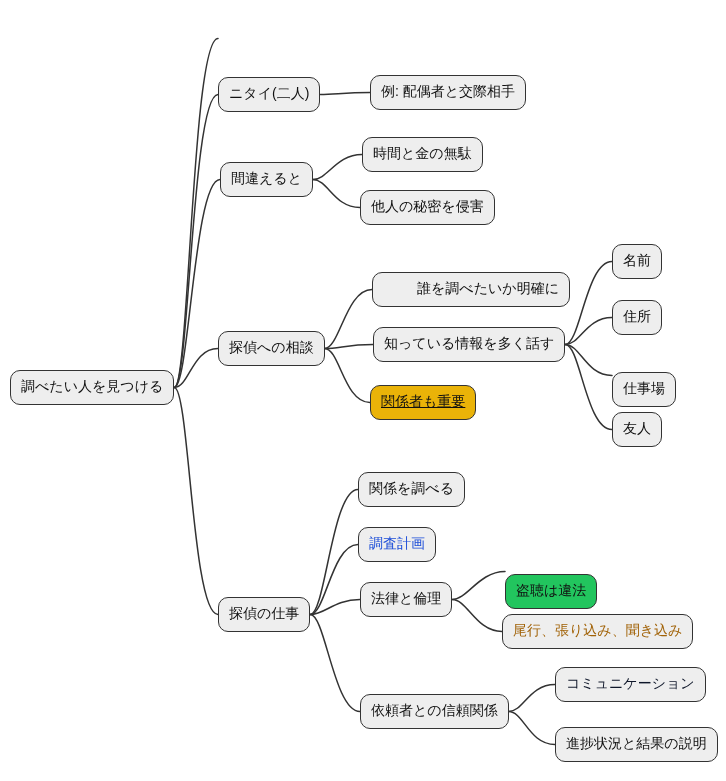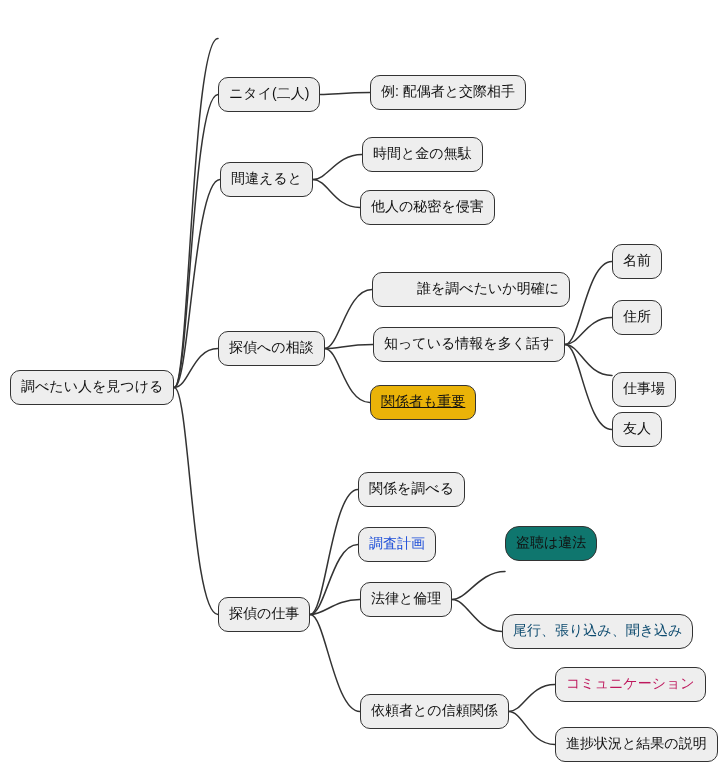--- a/index.html
+++ b/index.html
@@ -76,18 +76,18 @@
     <div class="node" style="left: 373px; top: 327px; background: rgb(238, 238, 238); border-color: rgb(51, 51, 51); color: rgb(17, 17, 17);">知っている情報を多く話す</div>
     <div class="node" style="left: 612px; top: 244px; background: rgb(238, 238, 238); border-color: rgb(51, 51, 51); color: rgb(17, 17, 17);">名前</div>
     <div class="node" style="left: 612px; top: 300px; background: rgb(238, 238, 238); border-color: rgb(51, 51, 51); color: rgb(17, 17, 17);">住所</div>
     <div class="node" style="left: 612px; top: 372px; background: rgb(238, 238, 238); border-color: rgb(51, 51, 51); color: rgb(17, 17, 17);">仕事場</div>
     <div class="node" style="left: 612px; top: 412px; background: rgb(238, 238, 238); border-color: rgb(51, 51, 51); color: rgb(17, 17, 17);">友人</div>
     <div class="node" style="left: 370px; top: 385px; background: #eab308; border-color: rgb(51, 51, 51); color: rgb(17, 17, 17); text-decoration: underline;">関係者も重要</div>
     <div class="node" style="left: 218px; top: 597px; background: rgb(238, 238, 238); border-color: rgb(51, 51, 51); color: rgb(17, 17, 17);">探偵の仕事</div>
     <div class="node" style="left: 358px; top: 472px; background: rgb(238, 238, 238); border-color: rgb(51, 51, 51); color: rgb(17, 17, 17);">関係を調べる</div>
     <div class="node" style="left: 358px; top: 527px; background: rgb(238, 238, 238); border-color: rgb(51, 51, 51); color: #1d4ed8;">調査計画</div>
     <div class="node" style="left: 360px; top: 582px; background: rgb(238, 238, 238); border-color: rgb(51, 51, 51); color: rgb(17, 17, 17);">法律と倫理</div>
-    <div class="node" style="left: 505px; top: 526px; background: #0f766e; border-color: rgb(51, 51, 51); color: rgb(17, 17, 17); border-radius: 14px;">盗聴は違法</div>
-    <div class="node" style="left: 502px; top: 614px; background: rgb(238, 238, 238); border-color: rgb(51, 51, 51); color: #0c4a6e; border-radius: 13px;">尾行、張り込み、聞き込み</div>
+    <div class="node" style="left: 505px; top: 574px; background: #22c55e; border-color: rgb(51, 51, 51); color: rgb(17, 17, 17);">盗聴は違法</div>
+    <div class="node" style="left: 502px; top: 614px; background: rgb(238, 238, 238); border-color: rgb(51, 51, 51); color: #a16207;">尾行、張り込み、聞き込み</div>
     <div class="node" style="left: 360px; top: 694px; background: rgb(238, 238, 238); border-color: rgb(51, 51, 51); color: rgb(17, 17, 17);">依頼者との信頼関係</div>
-    <div class="node" style="left: 555px; top: 667px; background: rgb(238, 238, 238); border-color: rgb(51, 51, 51); color: #be185d;">コミュニケーション</div>
+    <div class="node" style="left: 555px; top: 667px; background: rgb(238, 238, 238); border-color: rgb(51, 51, 51); color: #0f172a;">コミュニケーション</div>
     <div class="node" style="left: 555px; top: 727px; background: rgb(238, 238, 238); border-color: rgb(51, 51, 51); color: rgb(17, 17, 17);">進捗状況と結果の説明</div>
   </div>
 
 </body></html>

